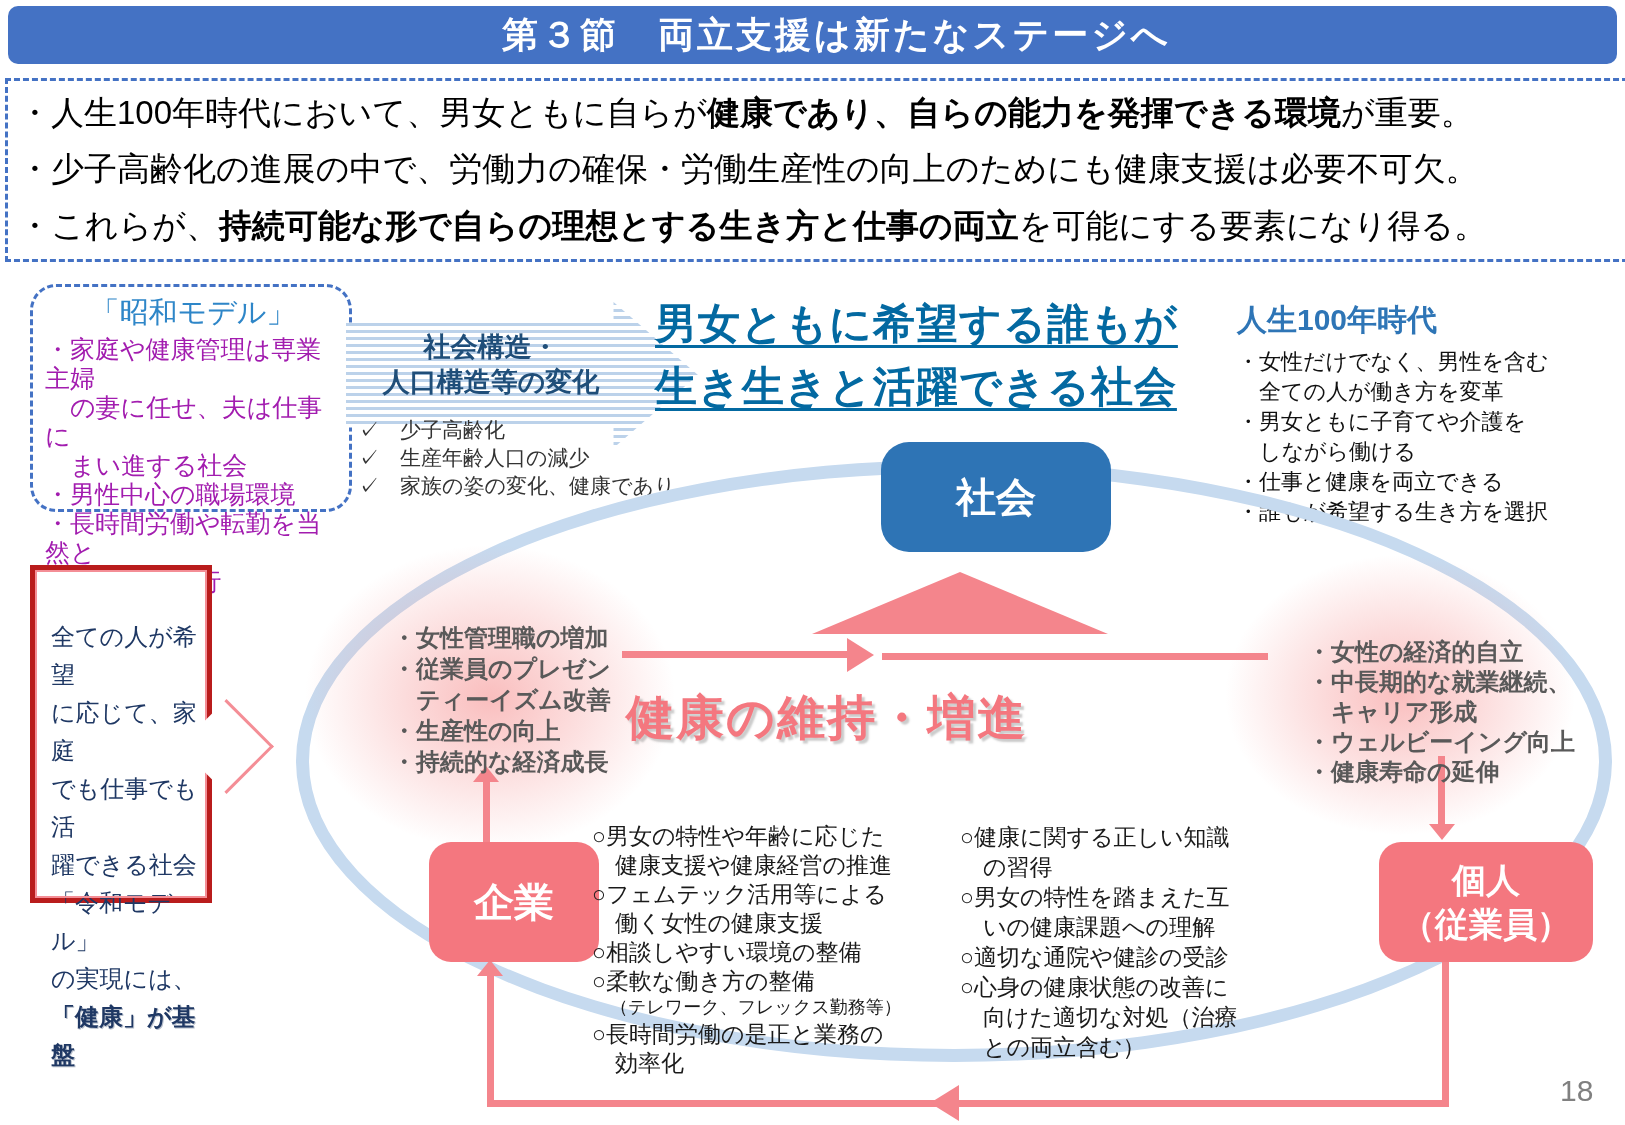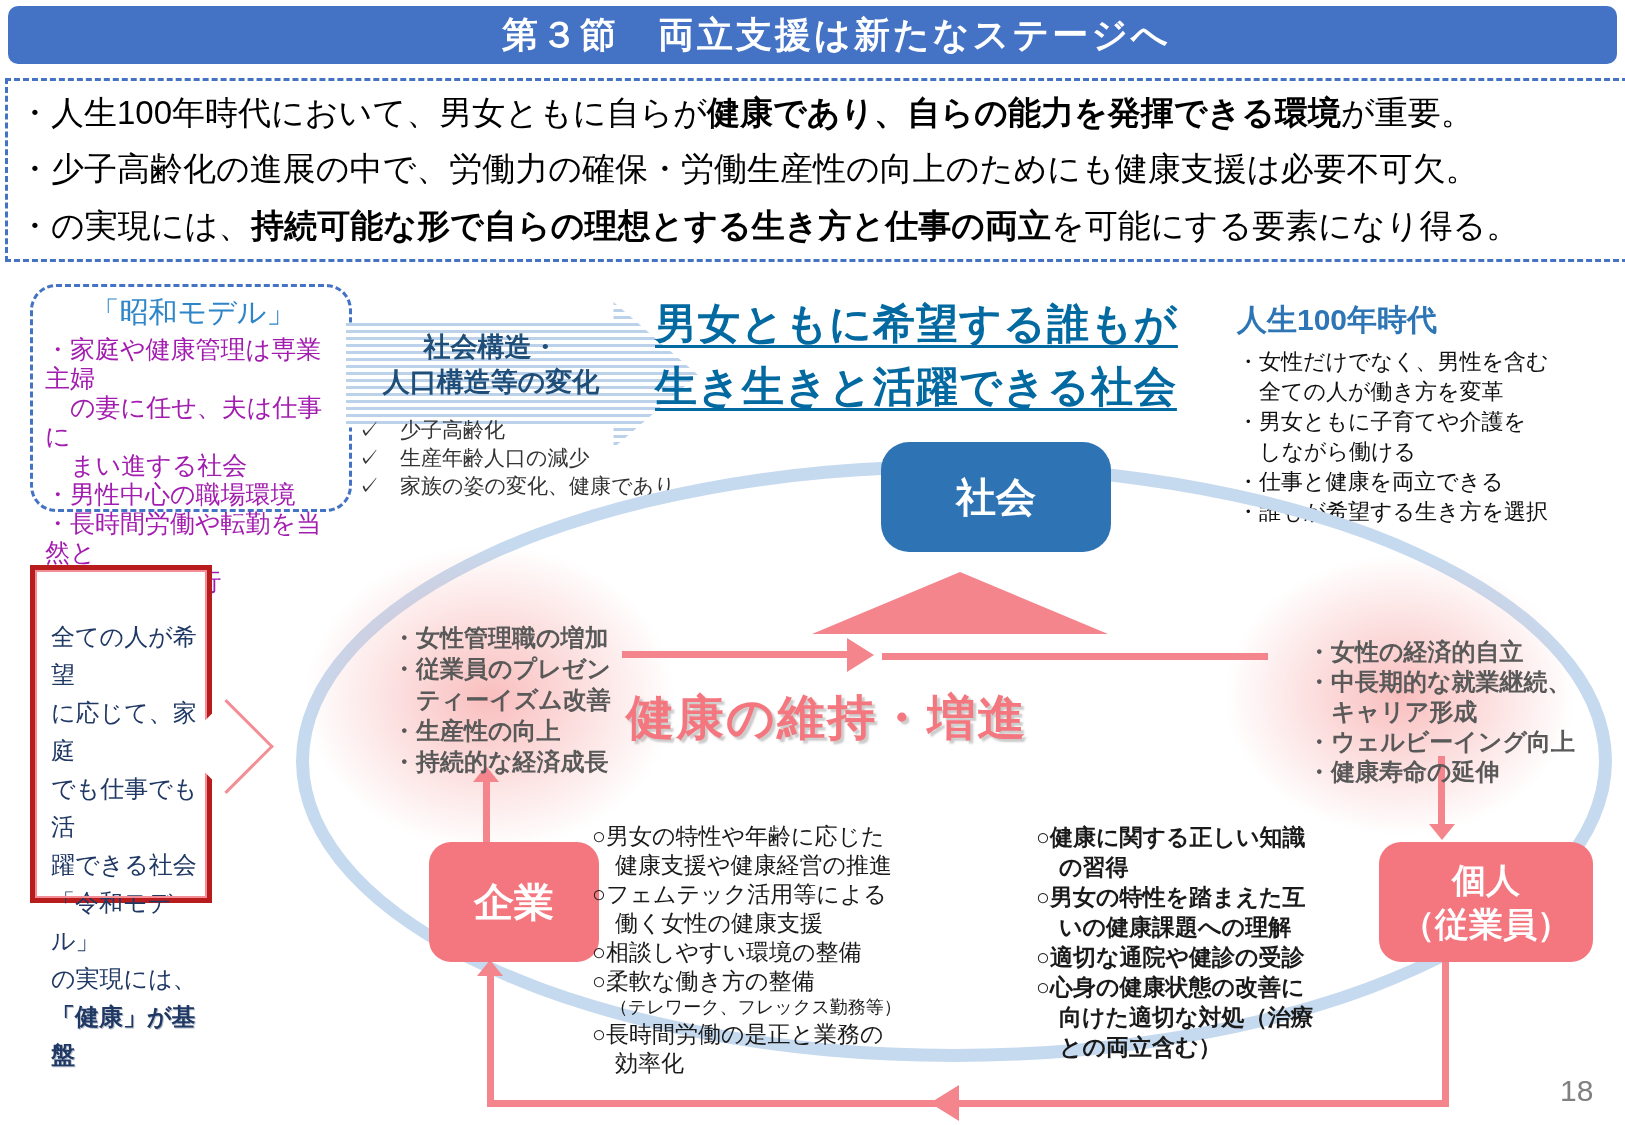--- a/index.html
+++ b/index.html
@@ -81,38 +81,38 @@
   
   .benefits{position:absolute;font-size:24px;font-weight:700;color:#595959;white-space:pre-line;}
   .benefits-corp{left:392px;top:622px;line-height:31px;}
   .benefits-indiv{left:1307px;top:637px;line-height:30px;}
 
   
   .actions{position:absolute;font-size:23px;line-height:29px;color:#1a1a1a;white-space:pre-line;}
   .actions-corp{left:592px;top:822px;}
   .actions-sub{position:absolute;left:592px;top:995px;font-size:18px;line-height:25px;color:#1a1a1a;white-space:pre-line;}
   .actions-corp2{left:592px;top:1020px;}
-  .actions-indiv{left:1036px;top:822px;line-height:30px;font-weight:bold;}
+  .actions-indiv{left:960px;top:822px;line-height:30px;}
 
   
   .page-num{position:absolute;left:1560px;top:1074px;font-size:30px;color:#808080;}
 </style>
 </head>
 <body>
 
 <div id="stage">
 
   <div class="header-bar">
     <span class="t">第３節　両立支援は新たなステージへ</span>
   </div>
 
   <div class="intro-box">
     <div class="intro-line"><span>・人生100年時代において、男女ともに自らが</span><span class="seg-b">健康であり、自らの能力を発揮できる環境</span><span>が重要。</span></div>
     <div class="intro-line"><span>・少子高齢化の進展の中で、労働力の確保・労働生産性の向上のためにも健康支援は必要不可欠。</span></div>
-    <div class="intro-line"><span>・の実現には、</span><span class="seg-b">持続可能な形で自らの理想とする生き方と仕事の両立</span><span>を可能にする要素になり得る。</span></div>
+    <div class="intro-line"><span>・これらが、</span><span class="seg-b">持続可能な形で自らの理想とする生き方と仕事の両立</span><span>を可能にする要素になり得る。</span></div>
   </div>
 
   <div class="showa-box">
     <div class="showa-title">「昭和モデル」</div>
     <div class="showa-items">・家庭や健康管理は専業主婦
 　の妻に任せ、夫は仕事に
 　まい進する社会
 ・男性中心の職場環境
 ・長時間労働や転勤を当然と
 　する雇用慣行</div>

